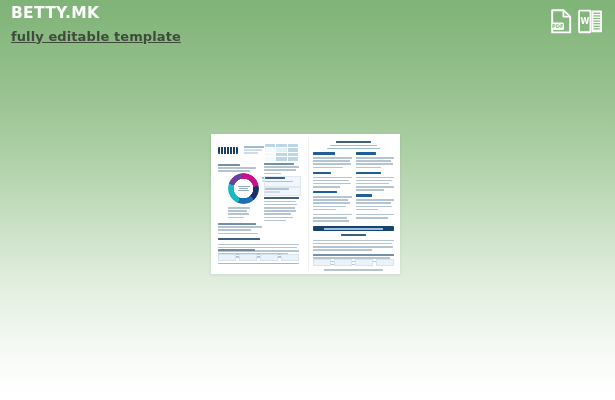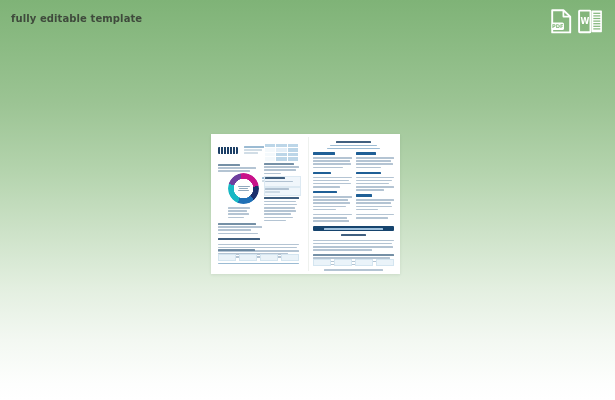--- a/index.html
+++ b/index.html
@@ -41,25 +41,26 @@
     font-weight: bold;
     font-size: 15.5px;
     color: #ffffff;
     letter-spacing: 0.3px;
     line-height: 1;
     white-space: nowrap;
   }
   .brand-tagline {
     margin-top: 7px;
     font-family: "DejaVu Sans", sans-serif;
-    font-size: 10px;
+    font-size: 13px;
     font-weight: 600;
     color: #3f4a3c;
     letter-spacing: 0.1px;
     white-space: nowrap;
+    text-decoration: underline;
   }
   .doc-title {
     position: absolute;
     left: 0;
     top: 9px;
     width: 615px;
     text-align: center;
     font-family: "DejaVu Sans", sans-serif;
     font-size: 14.5px;
     font-weight: bold;
@@ -202,20 +203,21 @@
   .footer-row .cell {
     flex:1 1 0; height:5px; background:#eaf3f9; border:.5px solid #d4e5f0;
   }
 </style>
 </head>
 <body>
 
 <div class="header">
 
   <div class="brand">
+    <div class="brand-logo">BETTY.MK</div>
     <div class="brand-tagline">fully editable template</div>
   </div>
 
 
   <div class="file-icons">
 
     <svg class="ficon" width="21" height="25" viewBox="0 0 21 25" aria-label="PDF">
       <path d="M1.2 1.2 H12.4 L19.2 7.6 V23.4 H1.2 Z" fill="none" stroke="#ffffff" stroke-width="1.9" stroke-linejoin="round"></path>
       <path d="M12.4 1.4 V7.6 H19.0" fill="none" stroke="#ffffff" stroke-width="1.7" stroke-linejoin="round"></path>
       <rect x="0.6" y="13.6" width="12.4" height="7.4" rx="1.6" fill="#ffffff"></rect>

